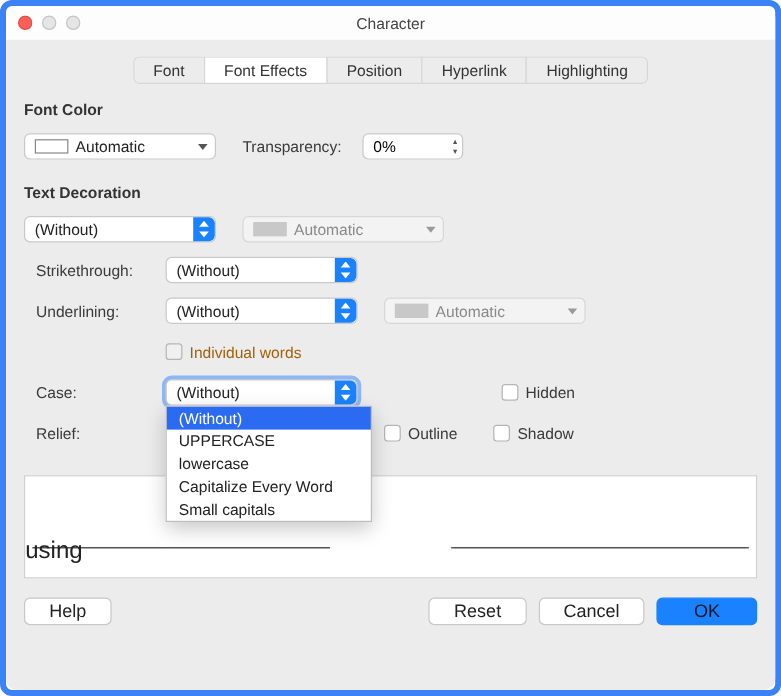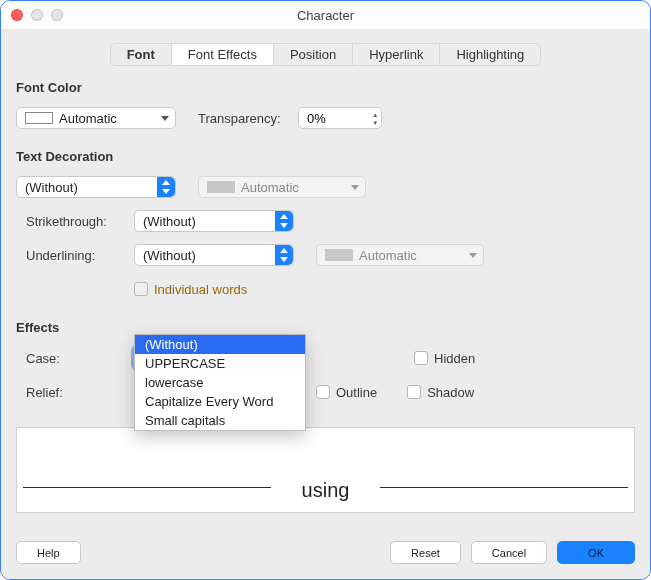--- a/index.html
+++ b/index.html
@@ -10,21 +10,21 @@
     background: #ffffff;
     width: 651px;
     height: 580px;
     overflow: hidden;
   }
   .window {
     width: 651px;
     height: 580px;
     background: #ffffff;
     border-radius: 10px;
-    border: 1px solid #3b82f6;
+    border: 5px solid #3b82f6;
     display: flex;
     flex-direction: column;
   }
   
   .titlebar {
     height: 28px;
     display: flex;
     align-items: center;
     position: relative;
     border-top-left-radius: 10px;
@@ -72,21 +72,21 @@
   }
   .tab {
     padding: 3px 16px;
     font-size: 13px;
     color: #333;
     background: #ececec;
     border: 1px solid #d6d6d6;
     margin-left: -1px;
     cursor: default;
   }
-  .tab:first-child { border-top-left-radius:5px; border-bottom-left-radius:5px; margin-left:0;font-weight:bold;}
+  .tab:first-child { border-top-left-radius:5px; border-bottom-left-radius:5px; margin-left:0;}
   .tab:last-child { border-top-right-radius:5px; border-bottom-right-radius:5px;}
   .tab.active {
     background: #ffffff;
   }
   
   .section-title {
     font-weight: 600;
     color: #333;
     margin-top: 14px;
     margin-bottom: 6px;
@@ -213,21 +213,21 @@
     color: #ffffff;
   }
   
   .preview {
     margin-top: 18px;
     height: 86px;
     background: #ffffff;
     border: 1px solid #d0d0d0;
     display: flex;
     align-items: flex-end;
-    justify-content: center;
+    justify-content: flex-start;
     padding-bottom: 16px;
     position: relative;
   }
   .preview .line {
     position: absolute;
     bottom: 24px;
     height: 1px;
     background: #2a2a2a;
   }
   .preview .line.left { left: 6px; width: 248px; }
@@ -243,27 +243,26 @@
     display: flex;
     margin-top: 16px;
     align-items: center;
   }
   .btn {
     height: 23px;
     padding: 0 20px;
     border: 1px solid #c8c8c8;
     border-radius: 5px;
     background: #ffffff;
-    font-size: 11px;
+    font-size: 15px;
     color: #222;
     display: inline-flex;
     align-items: center;
     justify-content: center;
     cursor: default;
-    margin-top: 12px;
   }
   .btn.primary {
     background: #1a82ff;
     border-color: #1a82ff;
     color: #0f172a;
     padding: 0 30px;
   }
   .footer .spacer { flex: 1; }
   .footer .btn + .btn { margin-left: 10px; }
   
@@ -364,21 +363,20 @@
       </div>
 
       <div class="row">
         <div class="label"></div>
         <label class="chk disabled">
           <span class="chkbox"></span>
           <span>Individual words</span>
         </label>
       </div>
 
-      <div class="section-title">Effects</div>
 
       <div class="row" style="position:relative">
         <div class="label">Case:</div>
         <div class="combo blue-cap focused" style="width:160px">
           <span>(Without)</span>
           <svg class="caret-white updown" viewBox="0 0 10 14">
               <path d="M5 0 L9 5 H1 Z"></path>
               <path d="M5 14 L1 9 H9 Z"></path>
             </svg>
         </div>

